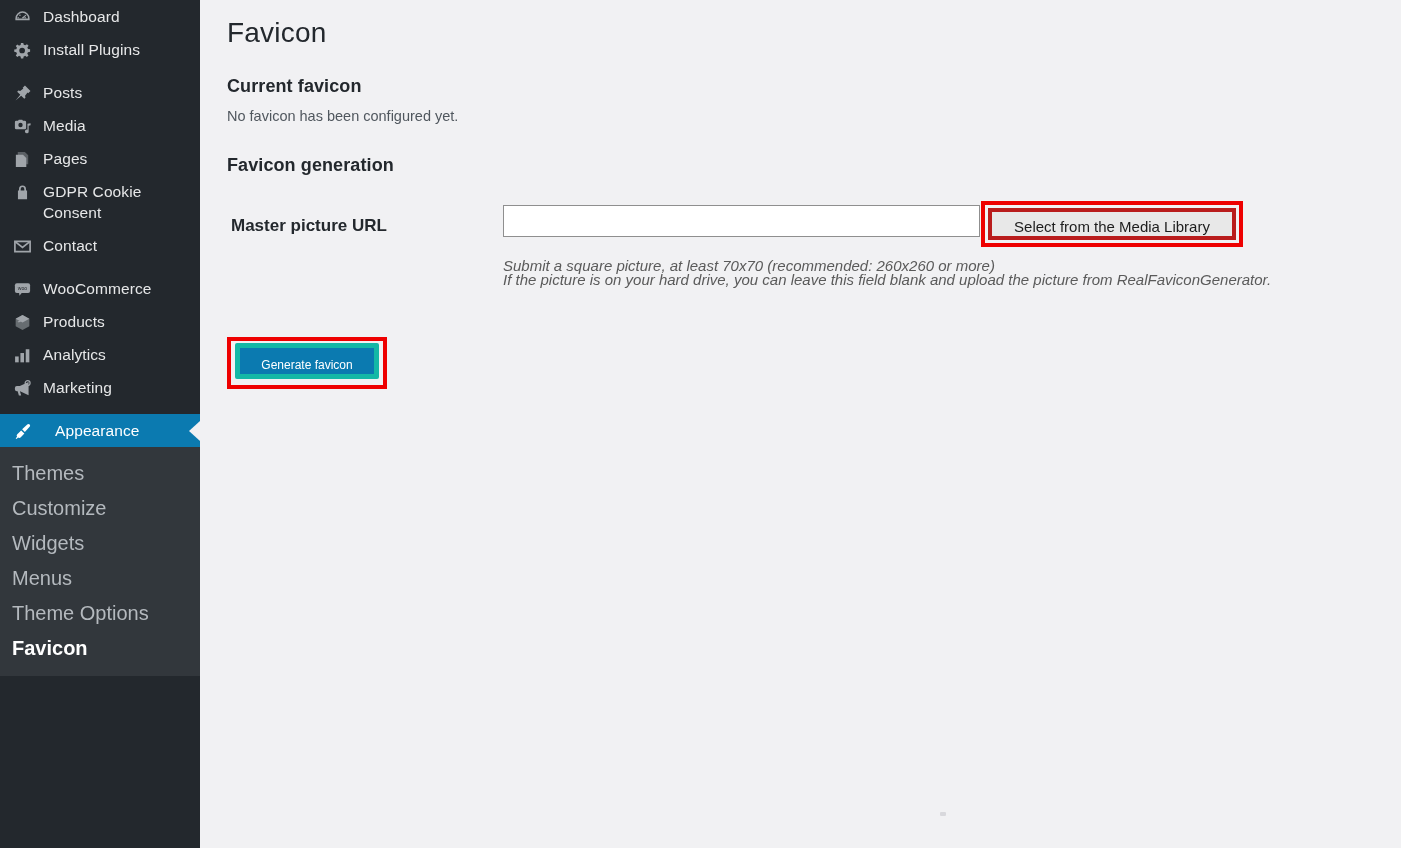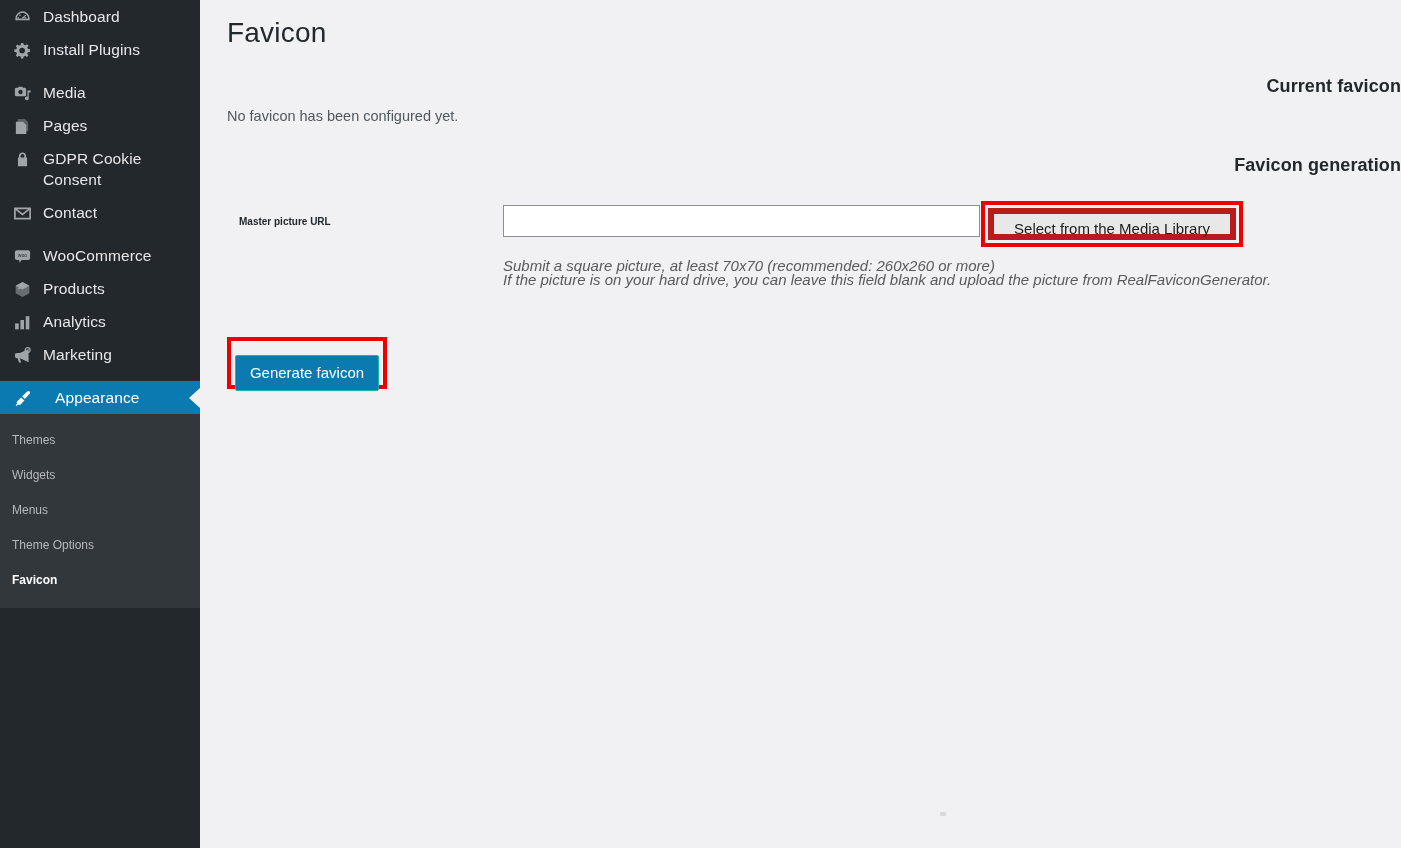--- a/index.html
+++ b/index.html
@@ -82,21 +82,21 @@
   .menu-spacer { height: 10px; }
 
   
   #submenu {
     background: #32373c;
     padding: 9px 0 10px 0;
   }
   .sub-item {
     display: block;
     padding: 7px 0 7px 12px;
-    font-size: 12px;
+    font-size: 20px;
     line-height: 21px;
     color: #b4b9be;
     cursor: pointer;
   }
   .sub-item.current {
     color: #ffffff;
     font-weight: bold;
   }
 
   
@@ -115,44 +115,43 @@
     color: #23282d;
     letter-spacing: .2px;
     margin-top: 17px;
   }
 
   .section-heading {
     font-size: 18px;
     font-weight: bold;
     color: #23282d;
     letter-spacing: .1px;
-    text-align: right;
   }
 
   #h-current { margin-top: 27px; }
   #h-generation { margin-top: 31px; }
 
   #no-favicon-text {
     font-size: 14.5px;
     color: #50575e;
     margin-top: 11px;
   }
 
   
   #form-row {
     position: relative;
     margin-top: 29px;
     height: 120px;
   }
 
   #field-label {
     position: absolute;
-    left: 12px;
+    left: 4px;
     top: 11px;
-    font-size: 10px;
+    font-size: 17px;
     font-weight: bold;
     color: #23282d;
   }
 
   #master-url-input {
     position: absolute;
     left: 276px;
     top: 0;
     width: 477px;
     height: 32px;
@@ -173,21 +172,21 @@
   }
   #annot-media { left: 754px; top: -4px; width: 262px; height: 46px; }
 
   #media-library-btn {
     position: absolute;
     left: 761px;
     top: 3px;
     width: 248px;
     height: 32px;
     background: #e8e8e8;
-    border: 6px solid #b91c1c;
+    border: 4px solid #b91c1c;
     font-family: "Liberation Sans", sans-serif;
     font-size: 15px;
     color: #1d1d1d;
     cursor: pointer;
     line-height: 30px;
     text-align: center;
   }
 
   .help-line {
     position: absolute;
@@ -205,29 +204,29 @@
     position: relative;
     margin-top: 12px;
     width: 160px;
     height: 52px;
   }
   #annot-generate { left: 0; top: 0; width: 160px; height: 52px; }
 
   #generate-btn {
     position: absolute;
     left: 8px;
-    top: 18px;
+    top: 6px;
     width: 144px;
     height: 36px;
     background: #0b7ab0;
-    border: 1px solid #14b8a6;
+    border: 5px solid #14b8a6;
     border-radius: 2px;
     color: #ffffff;
     font-family: "Liberation Sans", sans-serif;
-    font-size: 15px;
+    font-size: 12px;
     cursor: pointer;
     text-align: center;
     line-height: 34px;
   }
 
   
   #bottom-artifact {
     position: absolute;
     left: 740px;
     top: 812px;
@@ -261,20 +260,28 @@
             <svg width="19" height="19" viewBox="0 0 20 20" fill="currentColor">
               <path d="M18 11.2V8.8l-2.2-.4a6 6 0 0 0-.7-1.6l1.3-1.8-1.7-1.7-1.8 1.3a6 6 0 0 0-1.6-.7L10.8 2H8.4l-.4 2.2a6 6 0 0 0-1.6.7L4.6 3.6 2.9 5.3l1.3 1.8a6 6 0 0 0-.7 1.6L1.3 9v2.4l2.2.4a6 6 0 0 0 .7 1.6l-1.3 1.8 1.7 1.7 1.8-1.3a6 6 0 0 0 1.6.7l.4 2.2h2.4l.4-2.2a6 6 0 0 0 1.6-.7l1.8 1.3 1.7-1.7-1.3-1.8a6 6 0 0 0 .7-1.6zM9.6 13a3 3 0 1 1 0-6 3 3 0 0 1 0 6z"></path>
             </svg>
           </span>
           <span class="mi-label">Install Plugins</span>
         </div>
         <div class="menu-spacer"></div>
         <div class="menu-item">
           <span class="mi-icon">
             <svg width="19" height="19" viewBox="0 0 20 20" fill="currentColor">
+              <path d="M12.6 1.6L10.2 4l.7.7-3.3 2.6-2-.4L4.4 8.1l3.3 3.3-5 5.9 5.9-5 3.3 3.3 1.2-1.2-.4-2L15.3 9l.7.7 2.4-2.4z"></path>
+            </svg>
+          </span>
+          <span class="mi-label">Posts</span>
+        </div>
+        <div class="menu-item">
+          <span class="mi-icon">
+            <svg width="19" height="19" viewBox="0 0 20 20" fill="currentColor">
               <path d="M2 5.5A1.5 1.5 0 0 1 3.5 4h1.8l.8-1.2h3.6L10.5 4h1.8A1.5 1.5 0 0 1 13.8 5.5v6A1.5 1.5 0 0 1 12.3 13H3.5A1.5 1.5 0 0 1 2 11.5z"></path>
               <circle cx="7.9" cy="8.4" r="2.3" fill="#23282d"></circle>
               <path d="M15.2 7.1v6.2a2 2 0 1 0 1.3 1.9V9.1l2-.5V6.5z"></path>
             </svg>
           </span>
           <span class="mi-label">Media</span>
         </div>
         <div class="menu-item">
           <span class="mi-icon">
             <svg width="19" height="19" viewBox="0 0 20 20" fill="currentColor">
@@ -348,20 +355,21 @@
               <path d="M17.5 2.6c-.7-.7-1.8-.7-2.5 0l-5.4 5 2.9 2.9 5-5.4c.7-.7.7-1.8 0-2.5z"></path>
               <path d="M8.6 9l-4.1 3.8c-.8.8-.8 2-.1 2.8l-1.6 1.6 1 .6 1.5-1.5c.9.7 2.1.6 2.9-.2L12 12z"></path>
             </svg>
           </span>
           <span class="mi-label">Appearance</span>
           <span class="notch"></span>
         </div>
       </div>
     <div id="submenu">
         <div class="sub-item">Themes</div>
+        <div class="sub-item">Customize</div>
         <div class="sub-item">Widgets</div>
         <div class="sub-item">Menus</div>
         <div class="sub-item">Theme Options</div>
         <div class="sub-item current">Favicon</div>
       </div>
   </nav>
 
   <main id="content">
 
     <h1 id="page-title">Favicon</h1>

